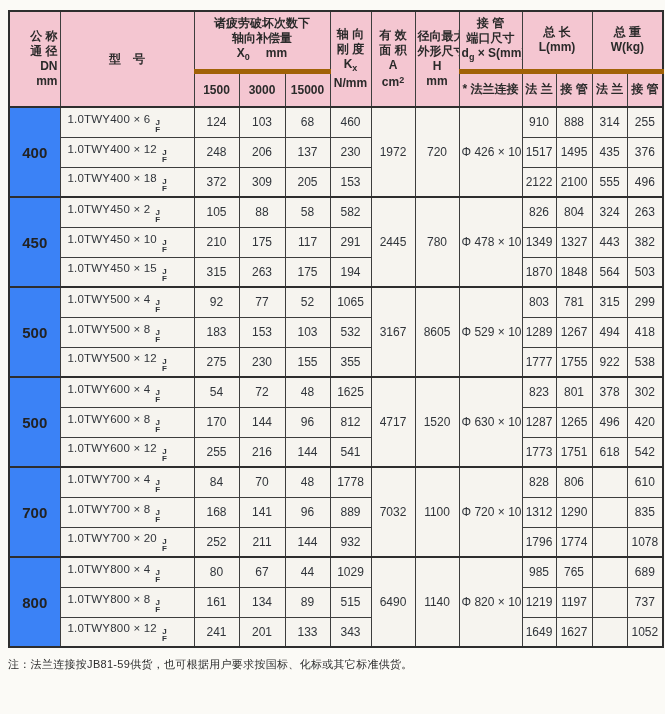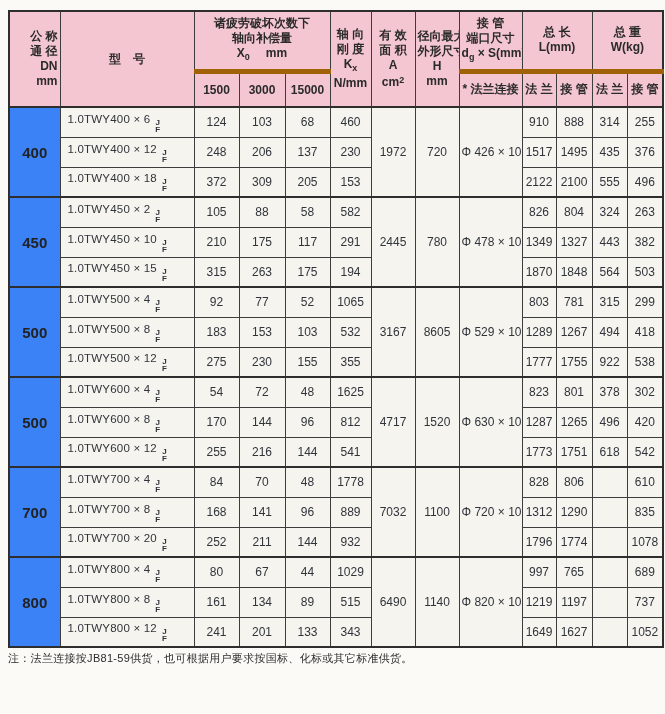--- a/index.html
+++ b/index.html
@@ -65,21 +65,21 @@
     margin-left:5px; vertical-align:-2px;
   }
   .hline { display:block; line-height:15px; white-space:nowrap; }
   .hline.dnline { text-align:right; padding-left:12px; }
   .spec sub { font-size:9px; vertical-align:-3px; }
   .spec sup { font-size:9px; vertical-align:3px; }
   .gap8 { display:inline-block; width:16px; }
   .port-val { font-size:11.5px; white-space:nowrap; }
 
   .footnote {
-    margin:3px 0 0 8px;
+    margin:9px 0 0 8px;
     font-size:11px;
     color:#2c2c2c;
     letter-spacing:0.3px;
   }
 </style>
 </head>
 <body>
 
 <div class="page">
 
@@ -396,21 +396,21 @@
               <span>J</span>
               <span>F</span>
             </span></td>
           <td>80</td>
           <td>67</td>
           <td>44</td>
           <td>1029</td>
           <td rowspan="3">6490</td>
           <td rowspan="3">1140</td>
           <td class="port-val" rowspan="3">Φ 820 × 10</td>
-          <td>997</td>
+          <td>985</td>
           <td>765</td>
           <td></td>
           <td>689</td>
         </tr>
         <tr>
           <td class="model-cell"><span class="model-text">1.0TWY800 × 8</span><span class="suffix">
               <span>J</span>
               <span>F</span>
             </span></td>
           <td>161</td>

